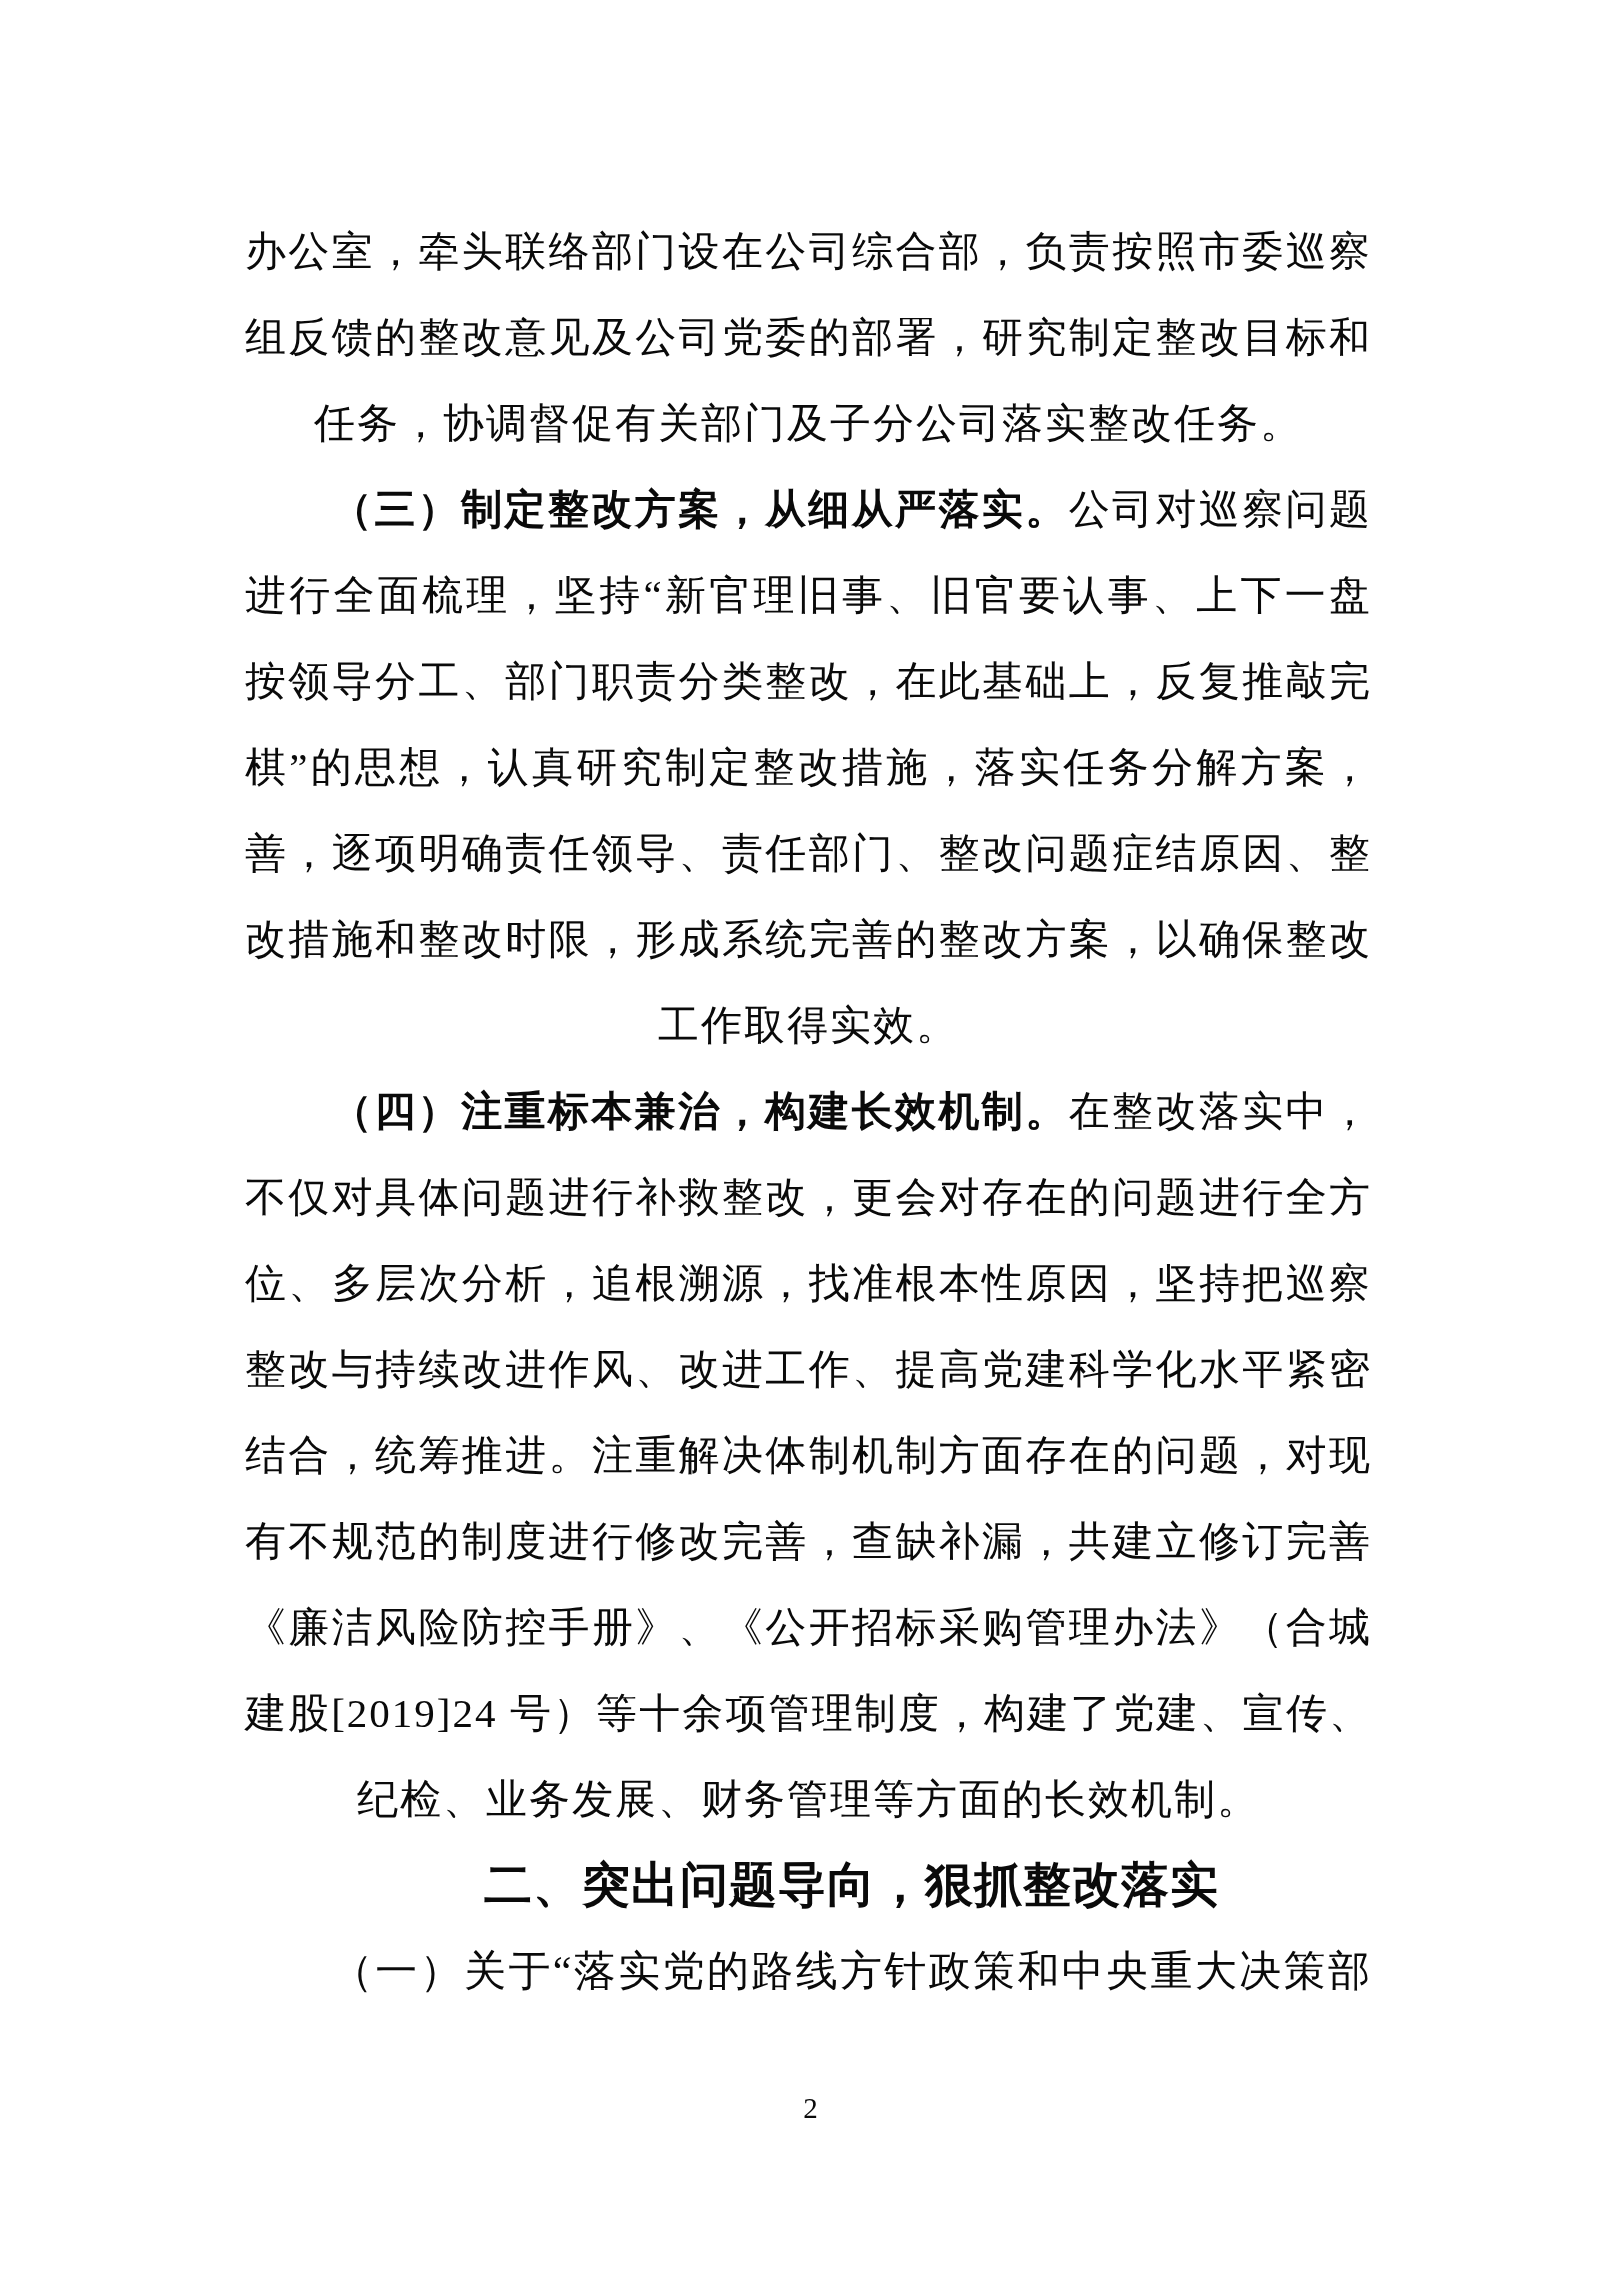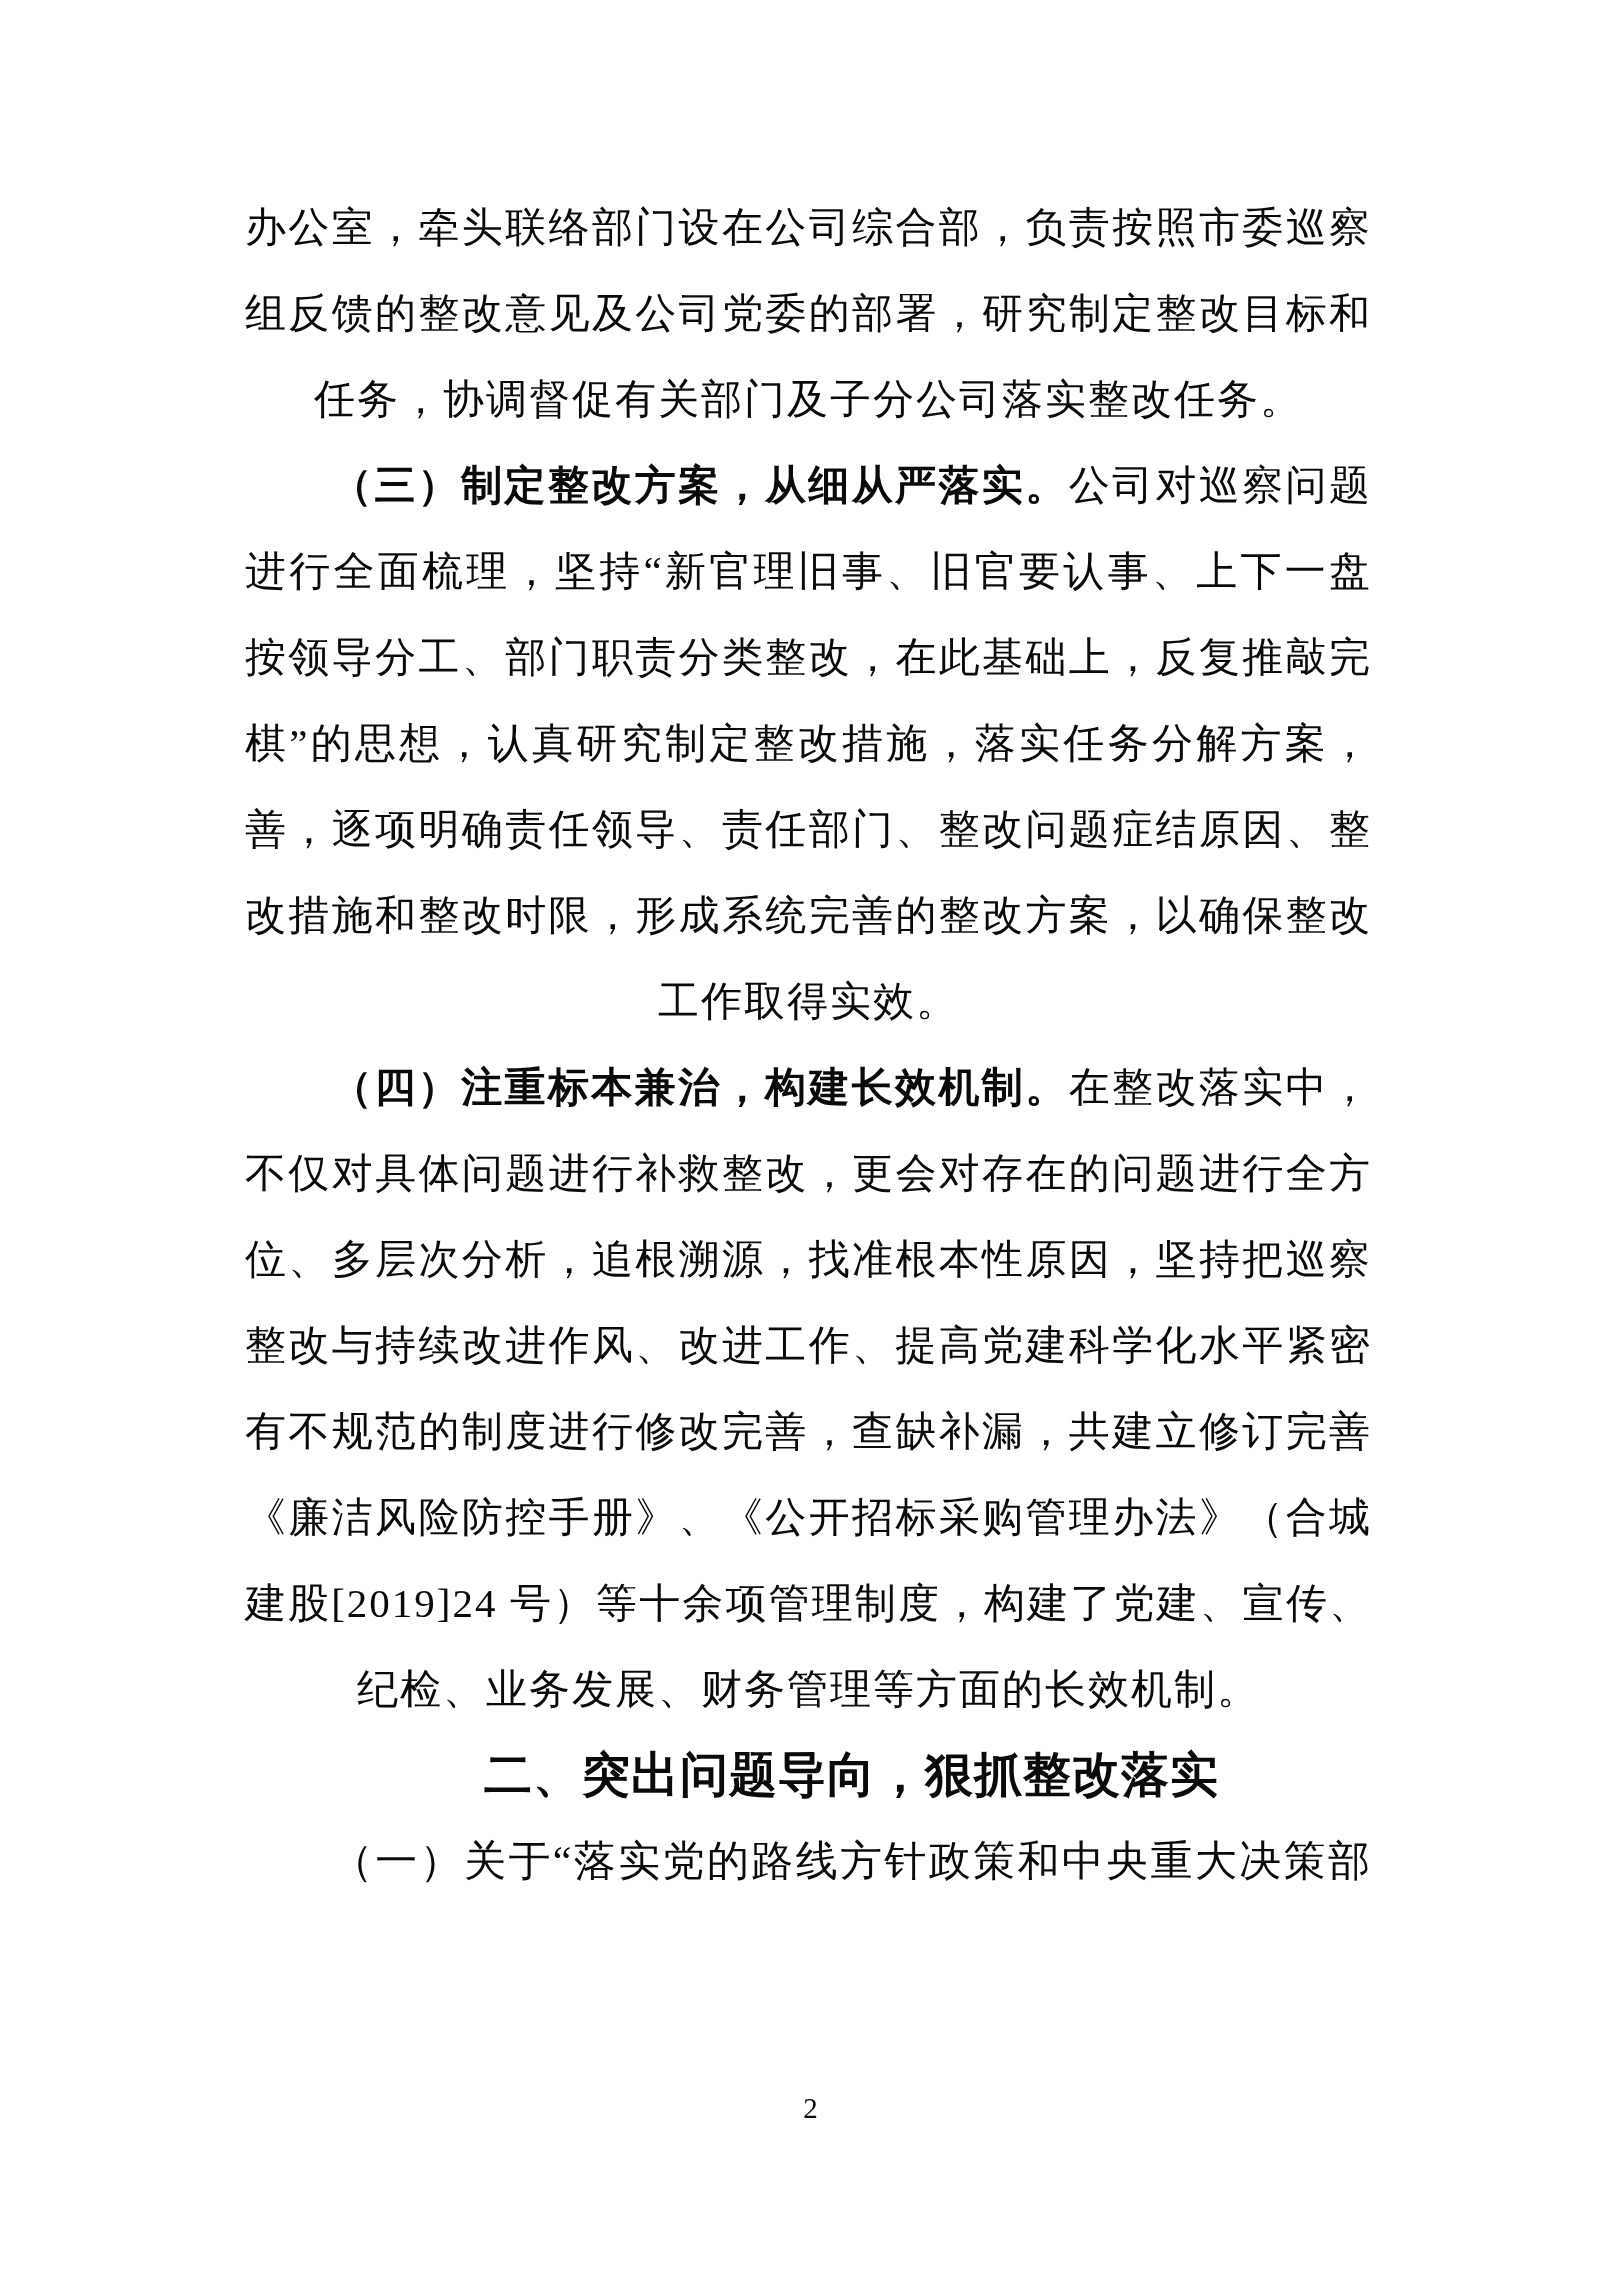--- a/index.html
+++ b/index.html
@@ -7,21 +7,21 @@
     position:relative;
     width:1621px;height:2293px;
     background:#ffffff;
     margin:0 auto;
     overflow:hidden;
     color:#0a0a0a;
     font-family:"Liberation Serif","DejaVu Serif",serif;
   }
   .textblock{
     position:absolute;
-    left:245px;top:184px;
+    left:245px;top:208px;
     width:1127px;
   }
   .ln{
     display:block;
     height:86px;
     line-height:86px;
     font-size:41px;
     letter-spacing:2px;
     white-space:nowrap;
     text-align:center;
@@ -66,20 +66,21 @@
     <div class="ln j">进行全面梳理，坚持“新官理旧事、旧官要认事、上下一盘</div>
     <div class="ln j">按领导分工、部门职责分类整改，在此基础上，反复推敲完</div>
     <div class="ln j">棋”的思想，认真研究制定整改措施，落实任务分解方案，</div>
     <div class="ln j">善，逐项明确责任领导、责任部门、整改问题症结原因、整</div>
     <div class="ln j">改措施和整改时限，形成系统完善的整改方案，以确保整改</div>
     <div class="ln">工作取得实效。</div>
     <div class="ln j ind"><span class="lead">（四）注重标本兼治，构建长效机制。</span><span>在整改落实中，</span></div>
     <div class="ln j">不仅对具体问题进行补救整改，更会对存在的问题进行全方</div>
     <div class="ln j">位、多层次分析，追根溯源，找准根本性原因，坚持把巡察</div>
     <div class="ln j">整改与持续改进作风、改进工作、提高党建科学化水平紧密</div>
+    <div class="ln j">结合，统筹推进。注重解决体制机制方面存在的问题，对现</div>
     <div class="ln j">有不规范的制度进行修改完善，查缺补漏，共建立修订完善</div>
     <div class="ln j">《廉洁风险防控手册》、《公开招标采购管理办法》（合城</div>
     <div class="ln j">建股[2019]24 号）等十余项管理制度，构建了党建、宣传、</div>
     <div class="ln">纪检、业务发展、财务管理等方面的长效机制。</div>
     <div class="ln h2 ind">二、突出问题导向，狠抓整改落实</div>
     <div class="ln h3 j ind">（一）关于“落实党的路线方针政策和中央重大决策部</div>
   </div>
   <div class="pagenum">2</div>
 </div>
 

